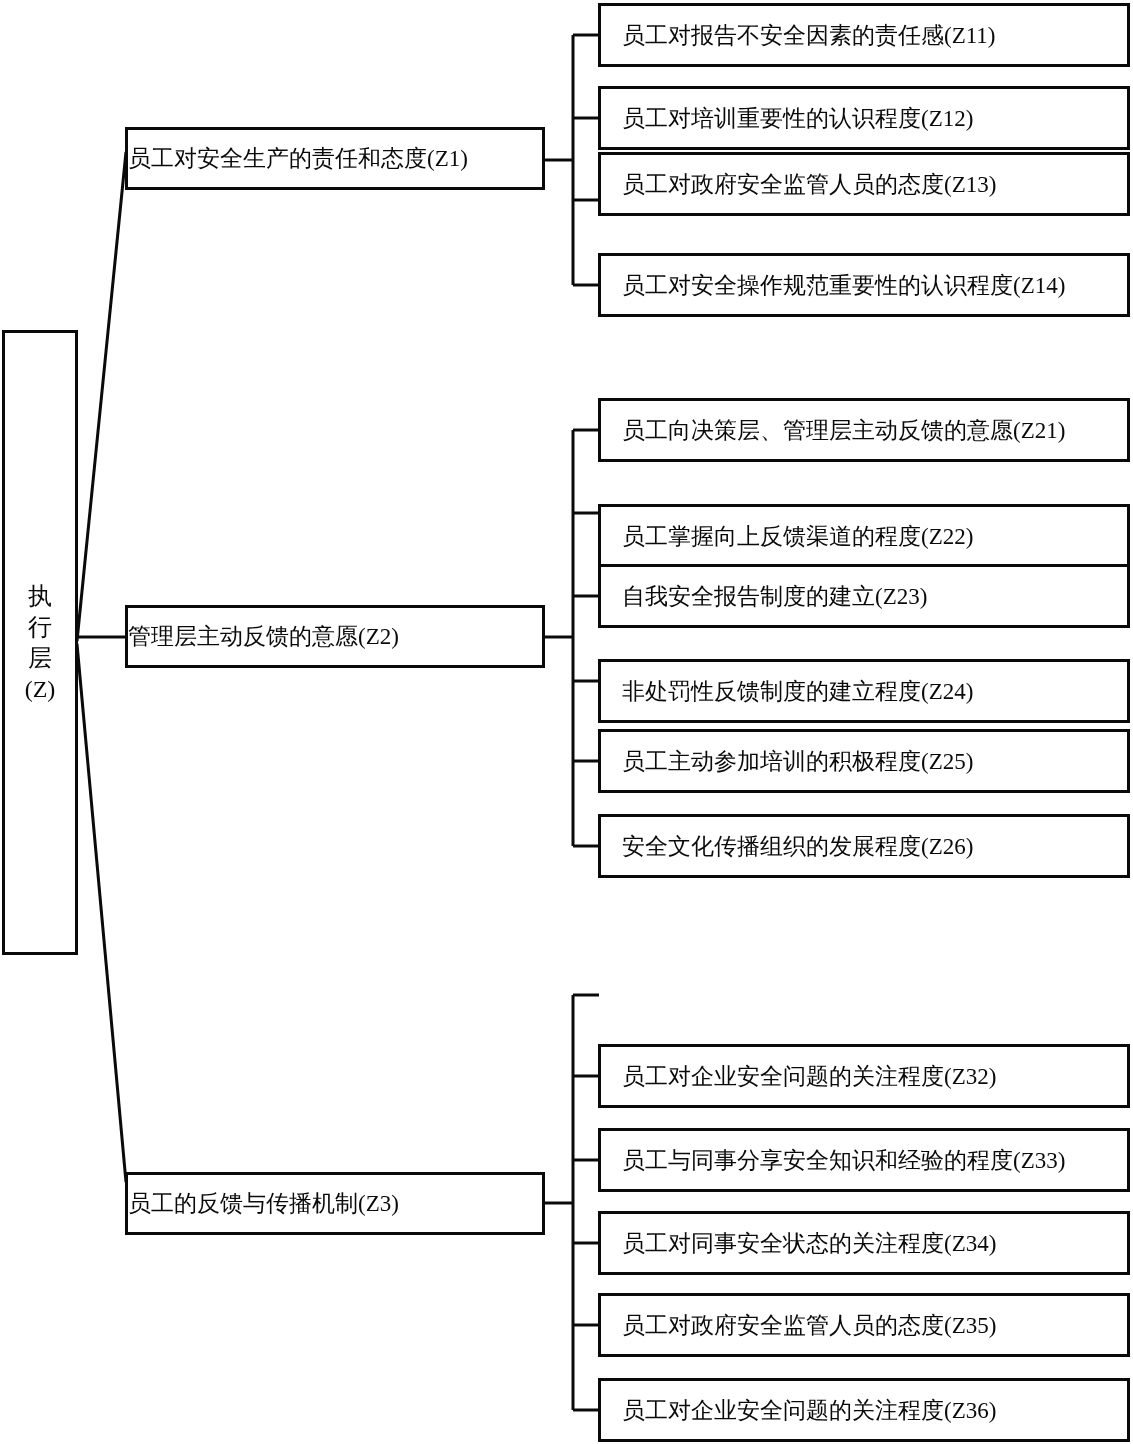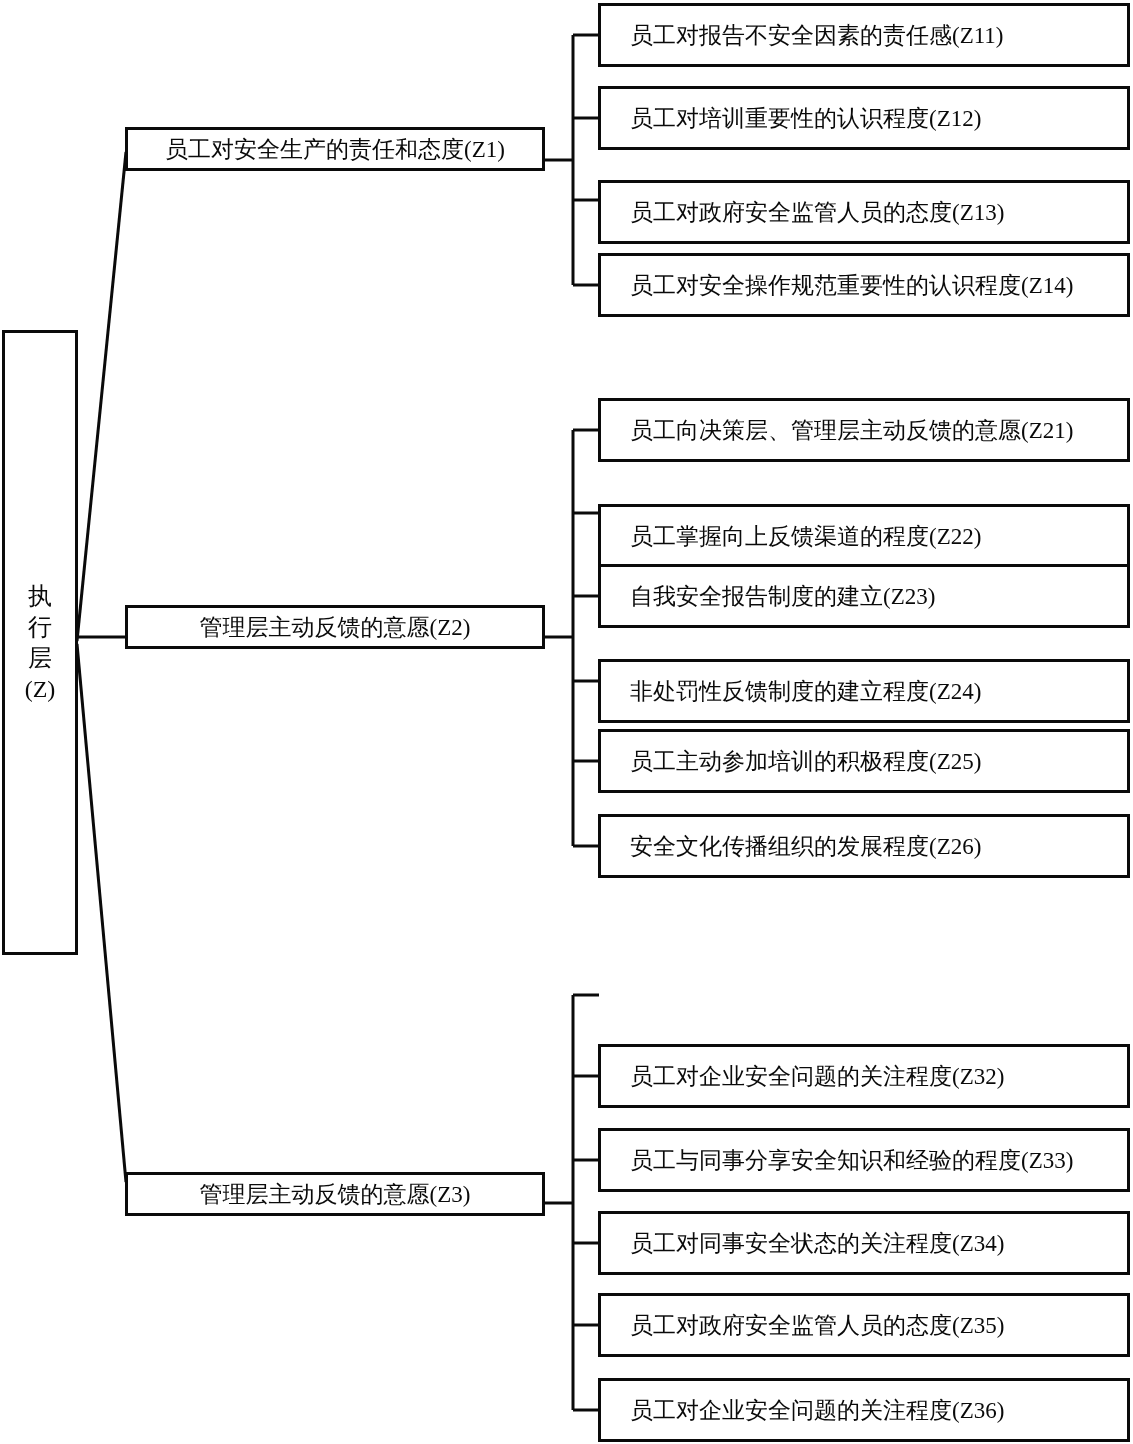--- a/index.html
+++ b/index.html
@@ -13,26 +13,26 @@
   .node {
     position:absolute; border:3px solid #0a0a0a; background:#ffffff;
     display:flex; align-items:center; color:#0a0a0a;
   }
   .root {
     left:2px; top:330px; width:76px; height:625px;
     flex-direction:column; justify-content:center;
     font-size:24px; line-height:31px; text-align:center;
   }
   .mid {
-    left:125px; width:420px; height:44px;
-    justify-content:center; font-size:23px;
+    left:125px; width:420px; height:63px;
+    font-size:23px;
   }
   .leaf {
     left:598px; width:532px; height:64px;
-    padding-left:29px; font-size:23px;
+    padding-left:21px; font-size:23px;
   }
 </style>
 </head>
 <body>
 
 <div class="canvas">
 
   <svg class="lines" viewBox="0 0 1133 1444" xmlns="http://www.w3.org/2000/svg">
     <g stroke="#0a0a0a" stroke-width="3" fill="none">
 
@@ -74,30 +74,30 @@
     <span>(Z)</span>
   </div>
 
   <div class="node mid" style="top:127px">
     <span>员工对安全生产的责任和态度(Z1)</span>
   </div>
   <div class="node mid" style="top:605px">
     <span>管理层主动反馈的意愿(Z2)</span>
   </div>
   <div class="node mid" style="top:1172px">
-    <span>管理层主动反馈的意愿(Z3)</span>
+    <span>员工的反馈与传播机制(Z3)</span>
   </div>
 
   <div class="node leaf" style="top:3px">
     <span>员工对报告不安全因素的责任感(Z11)</span>
   </div>
   <div class="node leaf" style="top:86px">
     <span>员工对培训重要性的认识程度(Z12)</span>
   </div>
-  <div class="node leaf" style="top:180px">
+  <div class="node leaf" style="top:152px">
     <span>员工对政府安全监管人员的态度(Z13)</span>
   </div>
   <div class="node leaf" style="top:253px">
     <span>员工对安全操作规范重要性的认识程度(Z14)</span>
   </div>
 
   <div class="node leaf" style="top:398px">
     <span>员工向决策层、管理层主动反馈的意愿(Z21)</span>
   </div>
   <div class="node leaf" style="top:504px">

